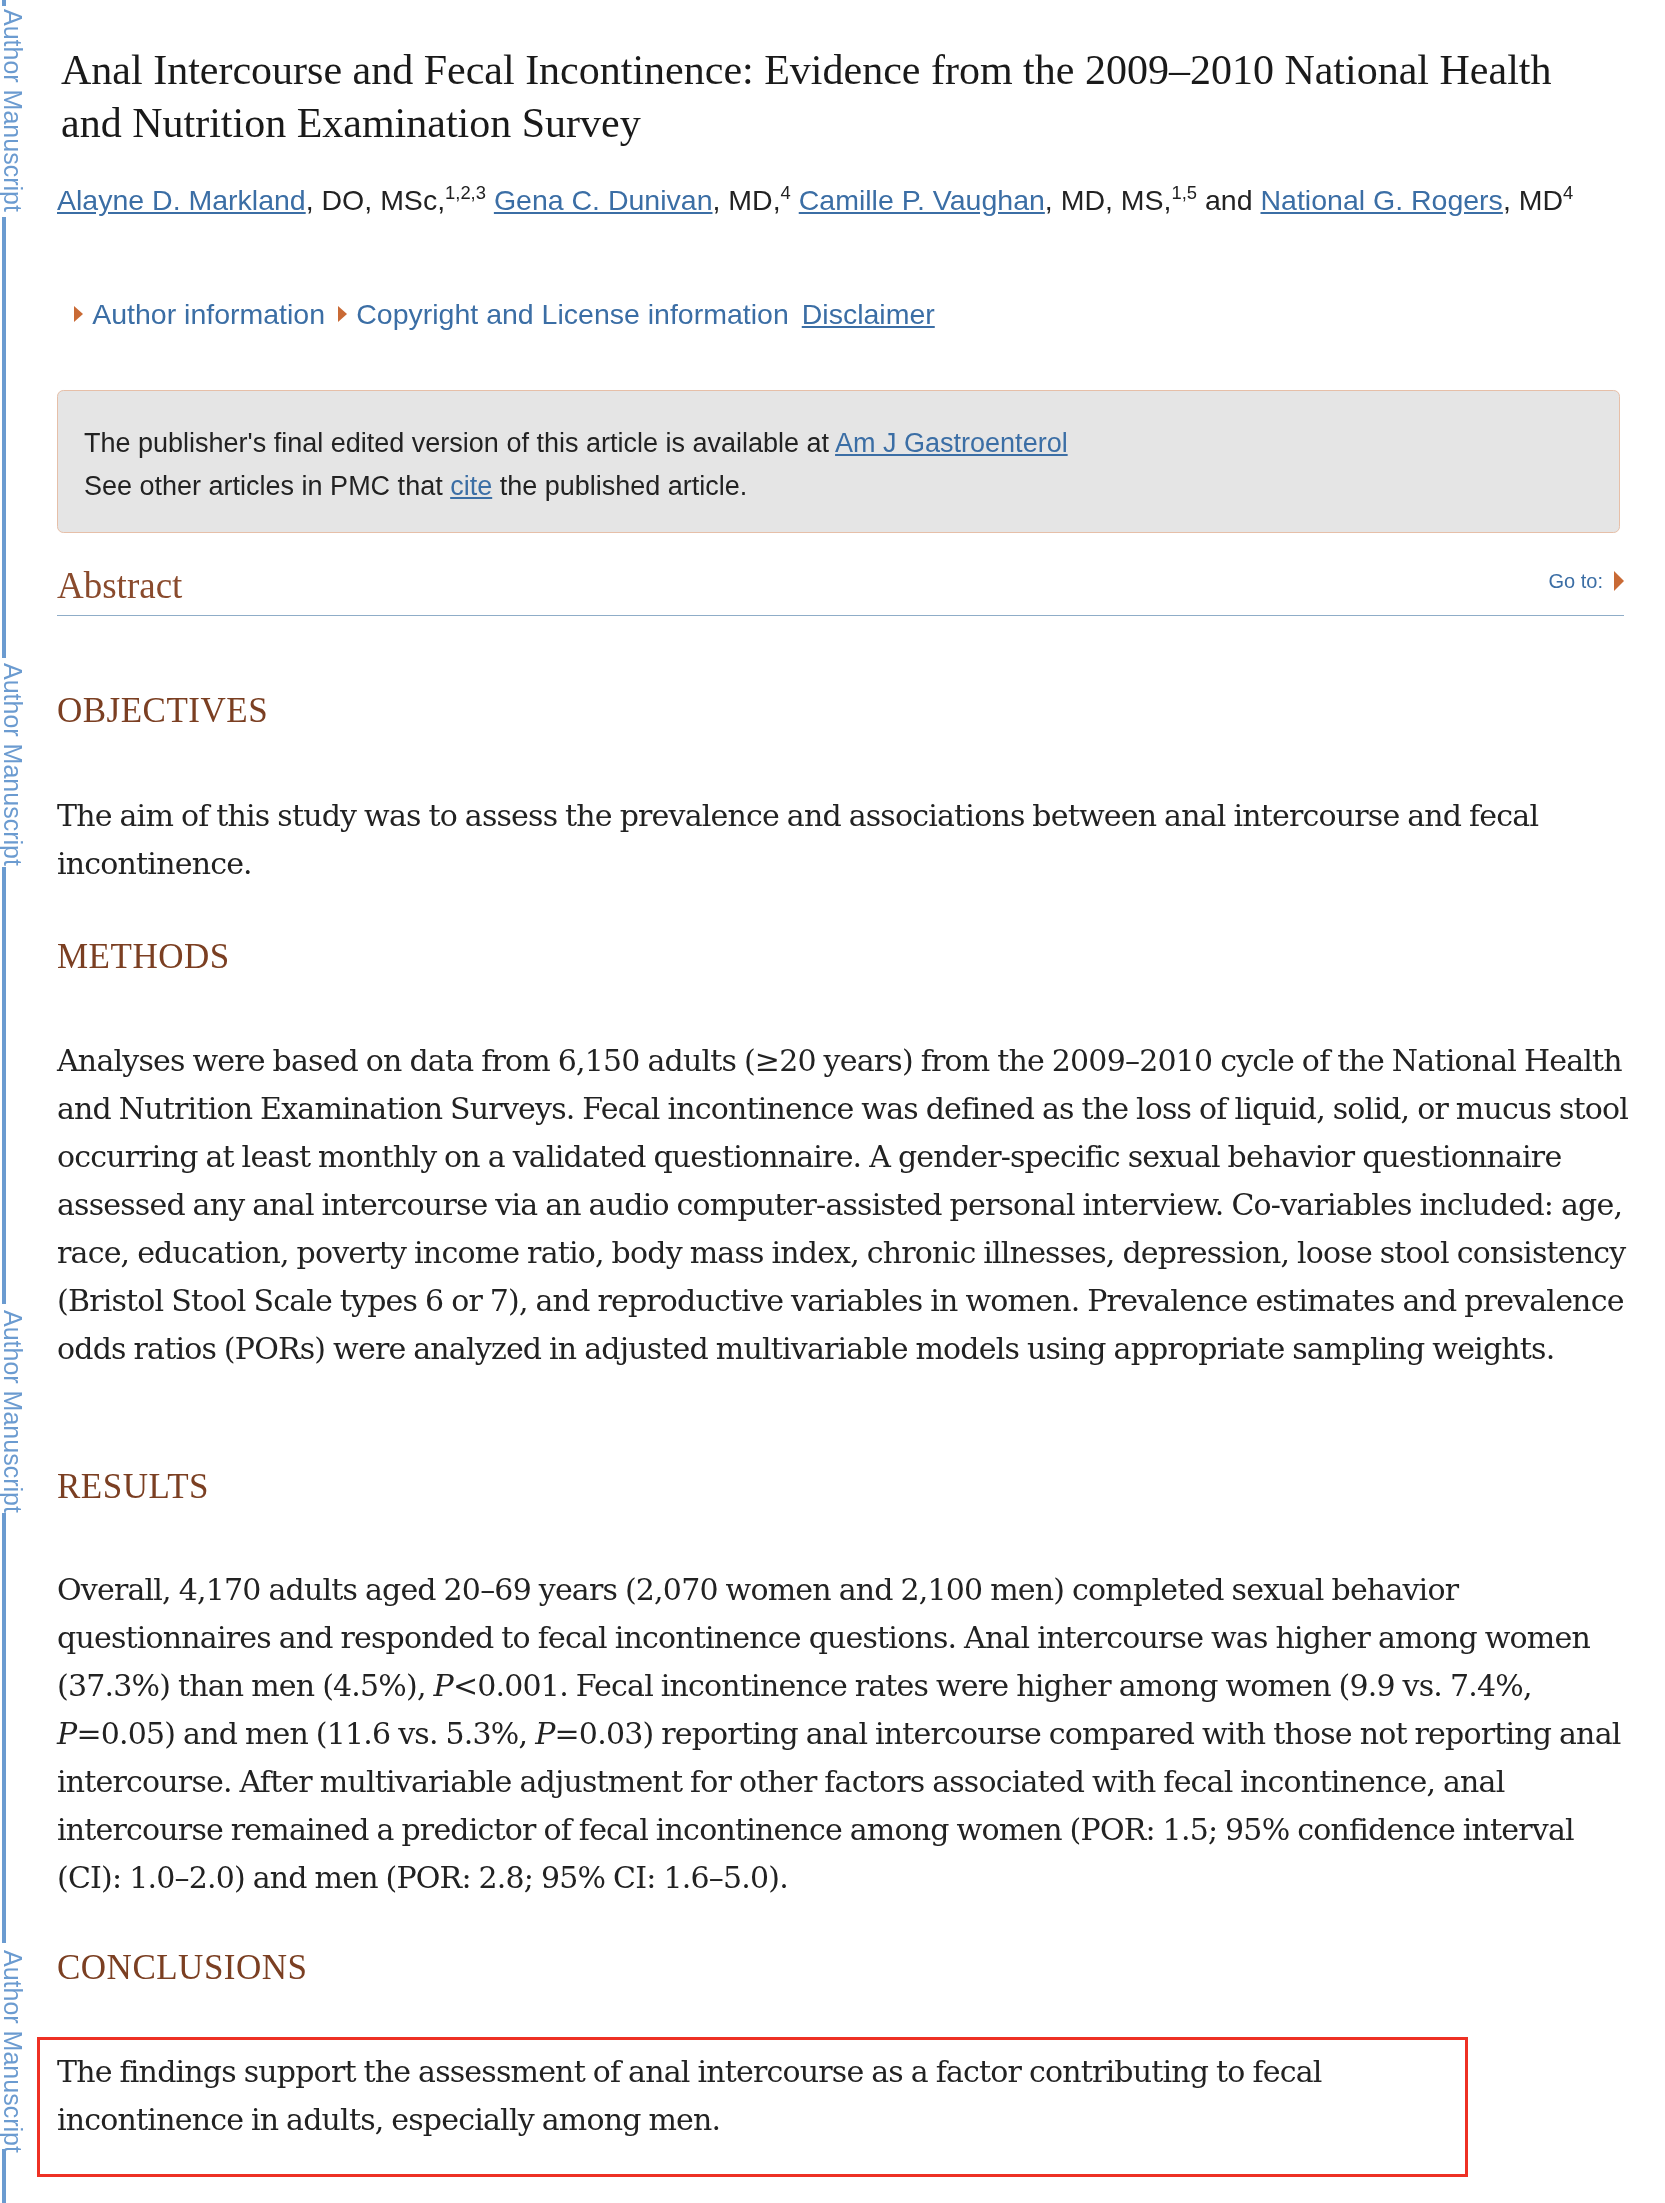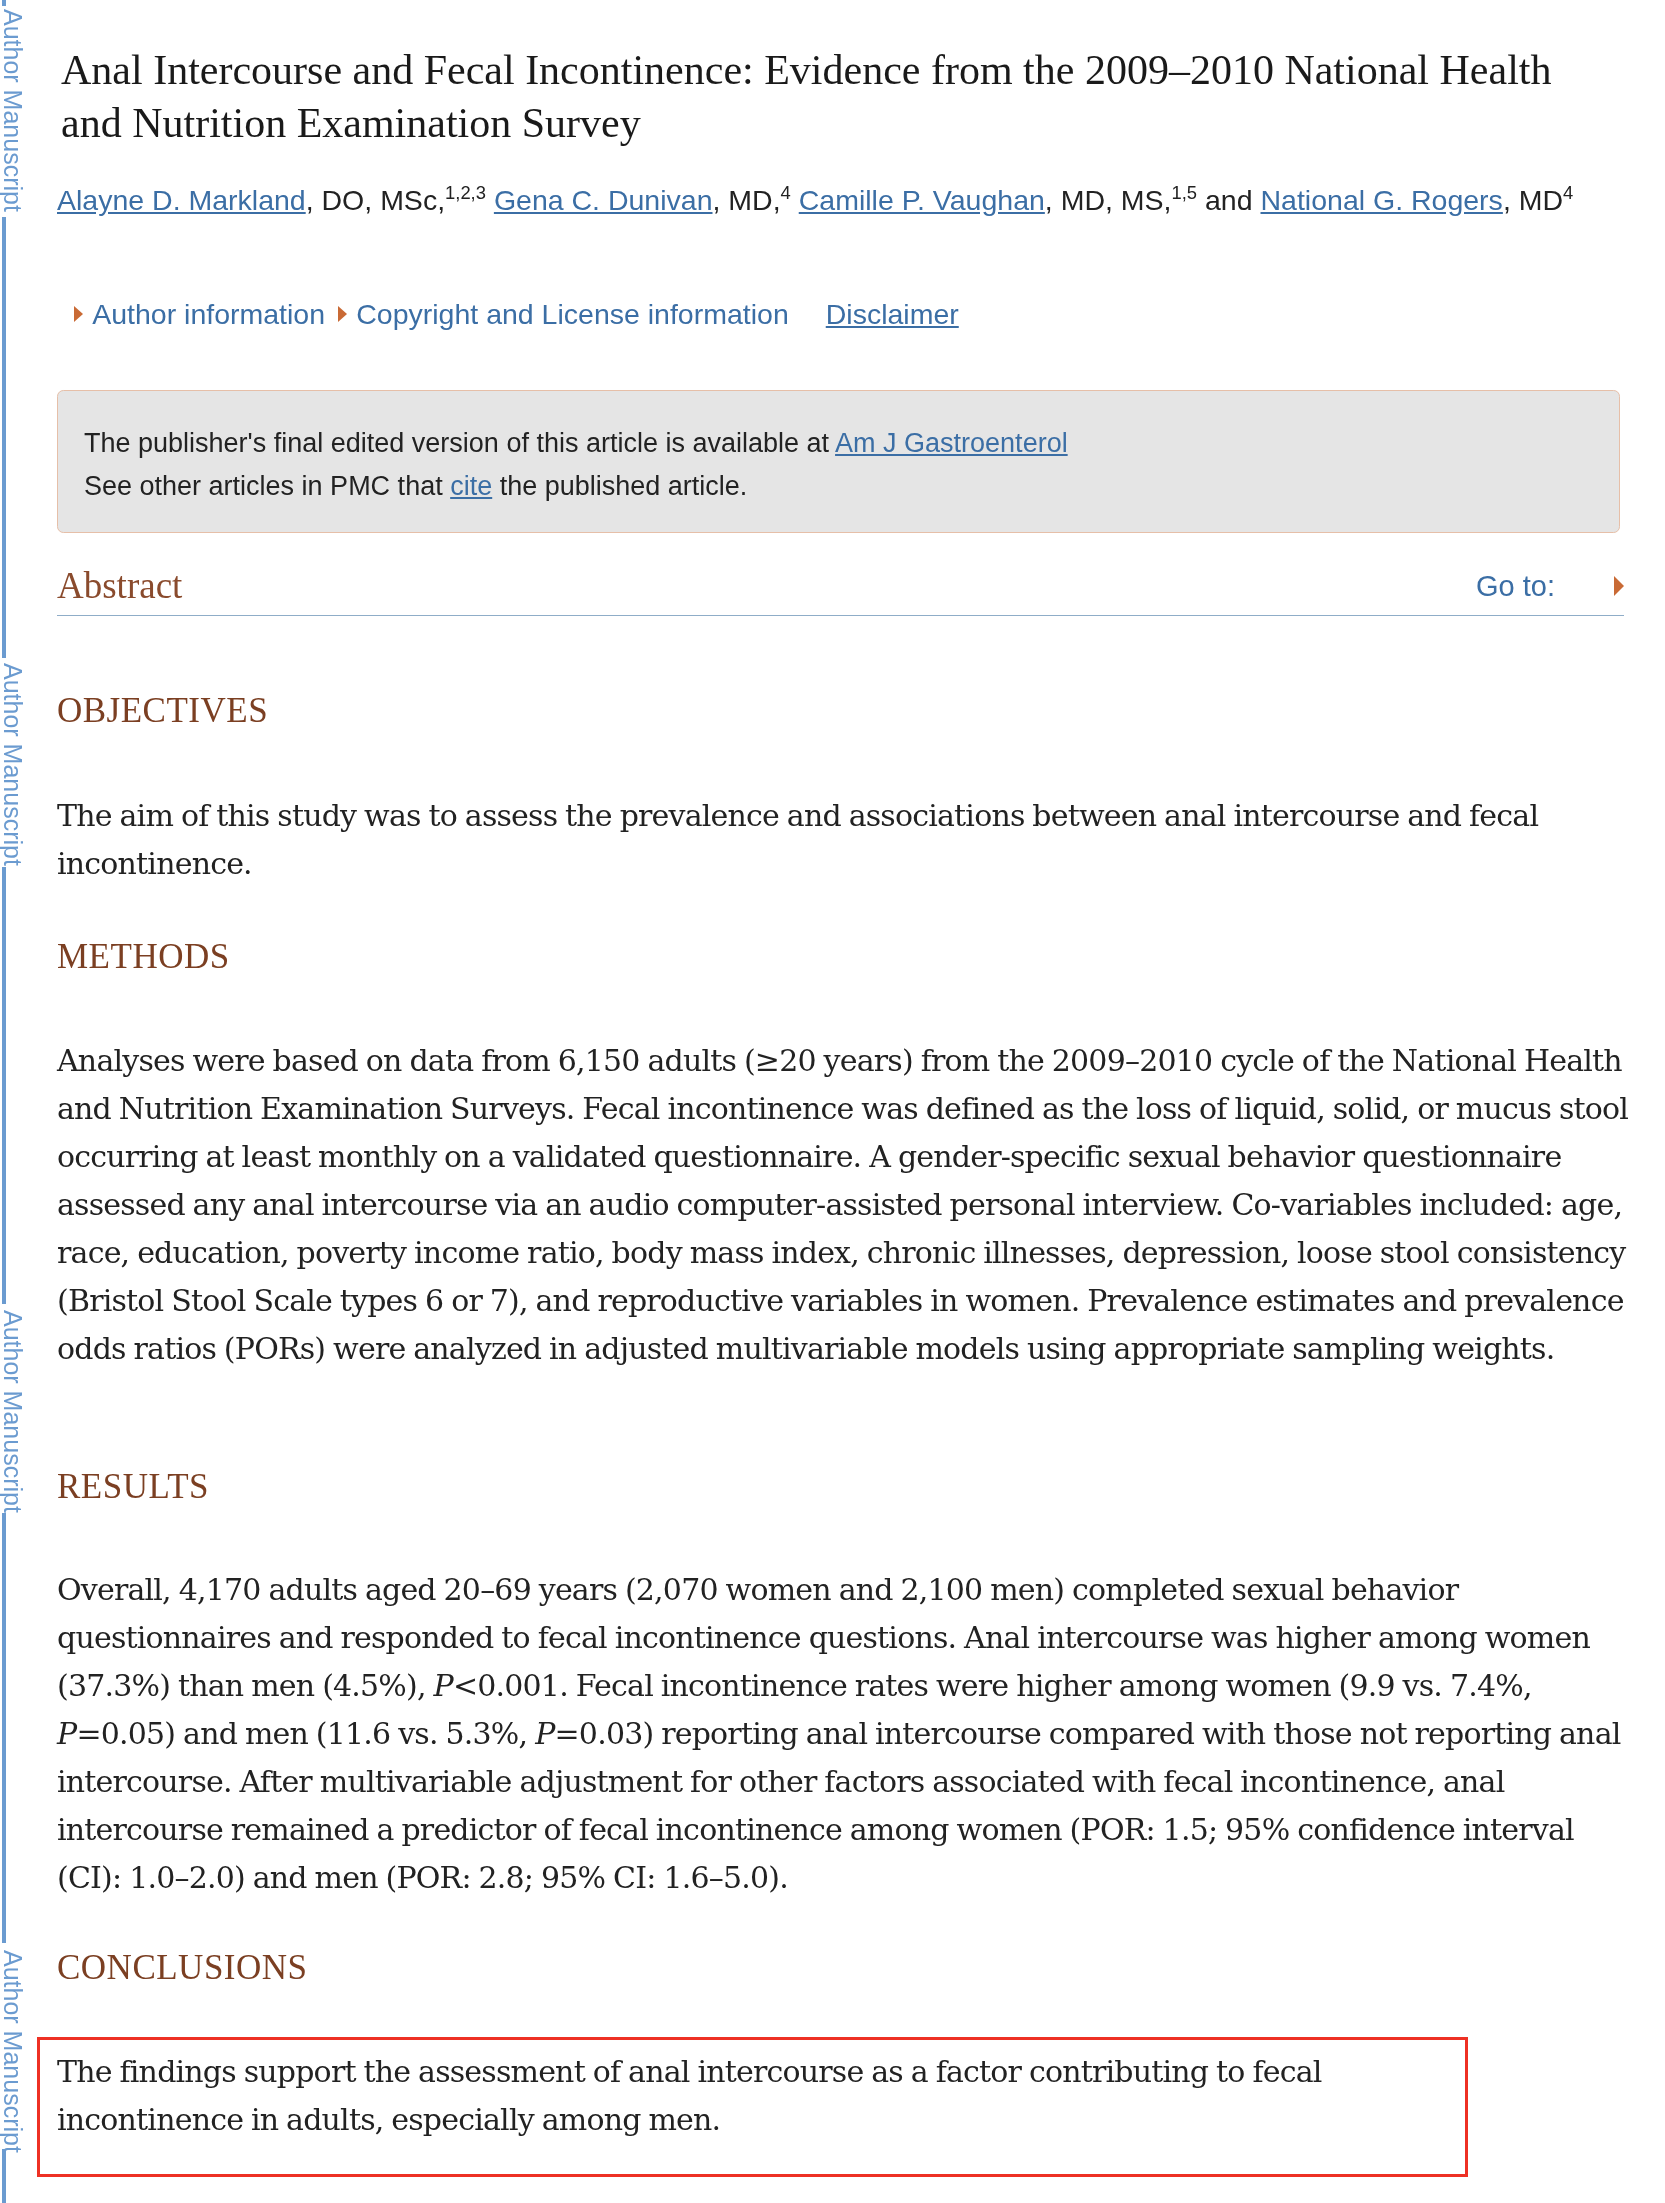--- a/index.html
+++ b/index.html
@@ -34,41 +34,41 @@
   .authors sup { font-size: 18.4px; vertical-align: 11px; line-height: 0; }
 
   .info-row {
     position: absolute; top: 294px; left: 17px; height: 40px;
     font-family: "Liberation Sans", sans-serif; font-size: 28.5px; line-height: 40px; color: #3b6ea5;
     display: flex; align-items: center;
   }
   .tri { display: inline-block; width: 0; height: 0; border-top: 8.3px solid transparent;
          border-bottom: 8.3px solid transparent; border-left: 9.2px solid #c96a35; margin-right: 9.2px; }
   .info-item { display: inline-flex; align-items: center; margin-right: 13px; cursor: pointer; }
-  .info-disclaimer { margin-left: 24px; text-decoration: underline; cursor: pointer; }
+  .info-disclaimer { text-decoration: underline; cursor: pointer; }
 
   .notice {
     position: absolute; top: 390px; left: 0; width: 1563px; height: 143px; box-sizing: border-box;
     background: #e5e5e5; border: 1.8px solid #e6bfa8; border-radius: 6.4px;
     font-family: "Liberation Sans", sans-serif; font-size: 27px; color: #222;
     padding: 27.5px 0 0 26px; line-height: 49px;
   }
 
   .abstract-head {
     position: absolute; top: 564px; left: 0; width: 1567px; height: 51px;
     border-bottom: 1.8px solid #8fadc8;
   }
   .abstract-title {
     position: absolute; left: 0; top: 0;
     font-family: "Liberation Serif", serif; font-size: 37px; color: #8a4b2d; font-weight: normal;
   }
   .goto {
     position: absolute; right: 0; top: 5.5px;
-    font-family: "Liberation Sans", sans-serif; font-size: 29px; color: #3b6ea5;
-    display: flex; align-items: center; cursor: pointer; gap: 48px;
+    font-family: "Liberation Sans", sans-serif; font-size: 20px; color: #3b6ea5;
+    display: flex; align-items: center; cursor: pointer;
   }
   .goto .tri { margin-left: 11px; margin-right: 0; border-left-color: #c96a35; border-top-width: 10px; border-bottom-width: 10px; border-left-width: 10px; }
 
   .sec-title {
     position: absolute; left: 0; margin: 0;
     font-family: "Liberation Serif", serif; font-size: 35px; color: #7b3f22; font-weight: normal;
     letter-spacing: 0.5px;
   }
   .para {
     position: absolute; left: 0; width: 1572px; margin: 0;

